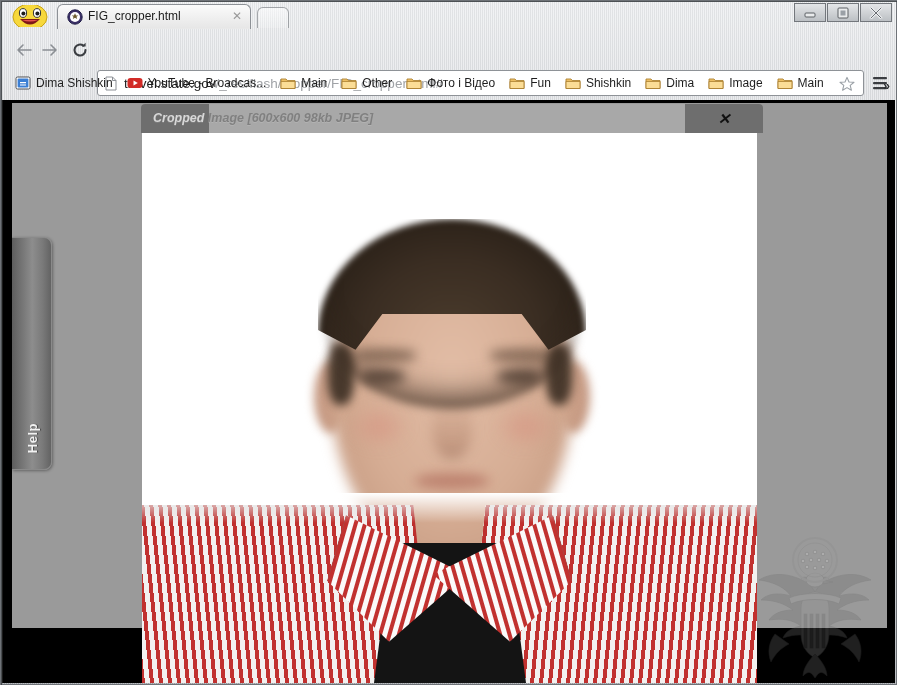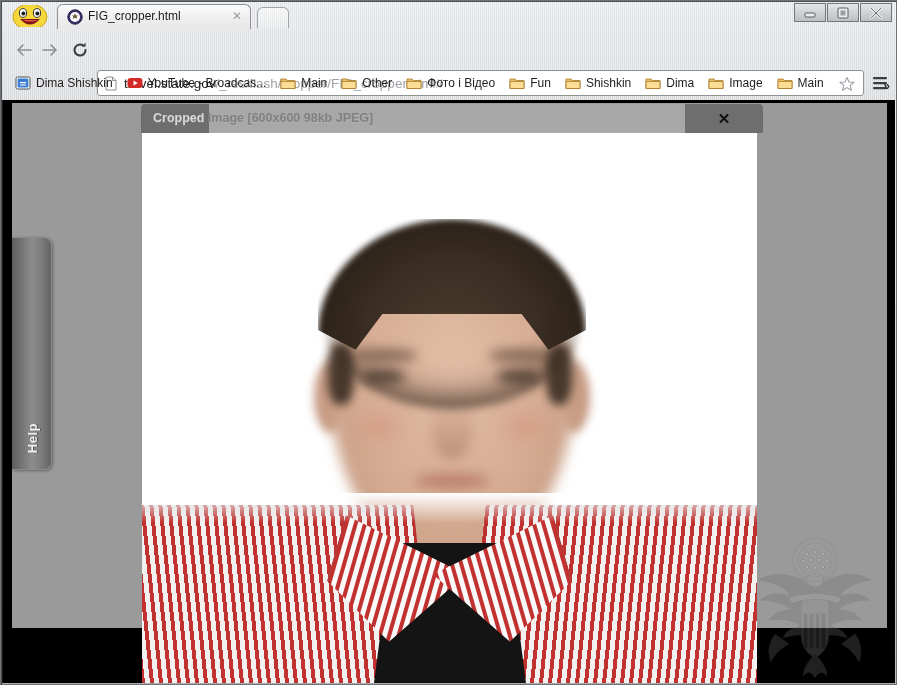--- a/index.html
+++ b/index.html
@@ -140,20 +140,21 @@
   }
 
   
   .dialog {
     position:absolute; left:138px; top:4px; width:622px; height:579px;
   }
   .dlg-head {
     position:absolute; left:0; top:0; width:622px; height:29px;
     background:#a8a8a8;
     border-radius:4px 4px 0 0;
+    font-style:italic;
   }
   .dlg-head .grip {
     position:absolute; left:0; top:0; width:68px; height:29px;
     background:#6e6e6e; border-radius:4px 0 0 0;
   }
   .dlg-title {
     position:absolute; left:12px; top:7px;
     font-size:12.5px; font-weight:bold; color:#808080;
     white-space:nowrap; z-index:3;
     text-shadow:0 1px 0 rgba(255,255,255,.12);

